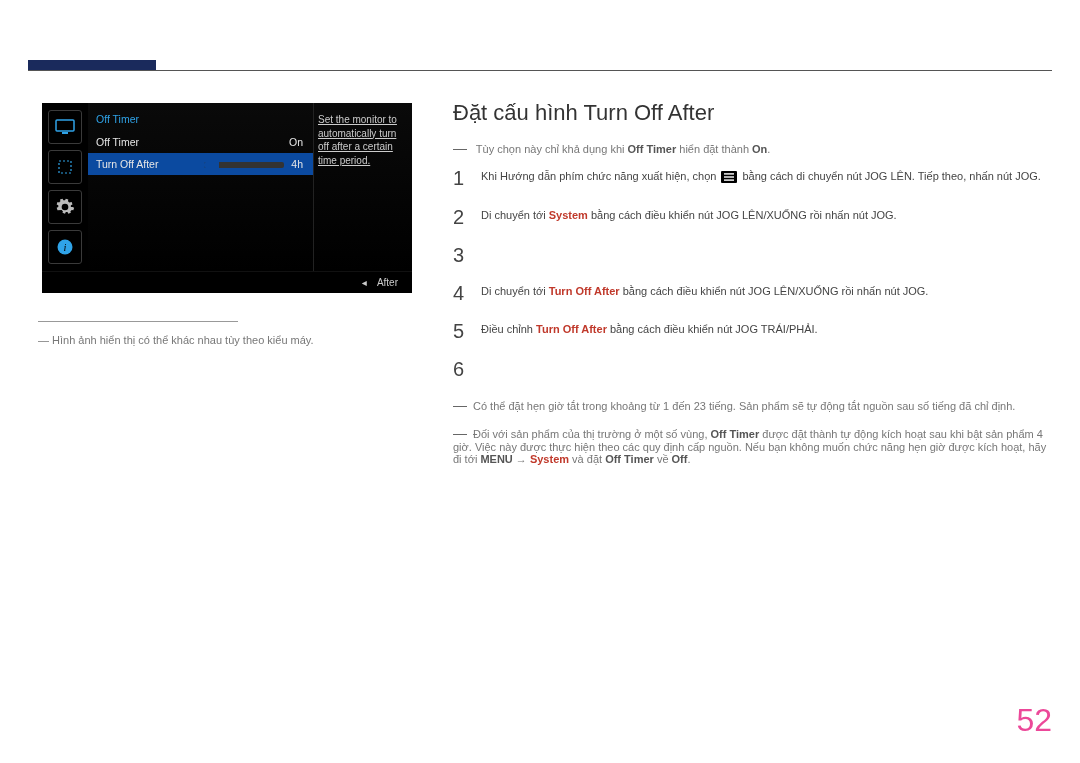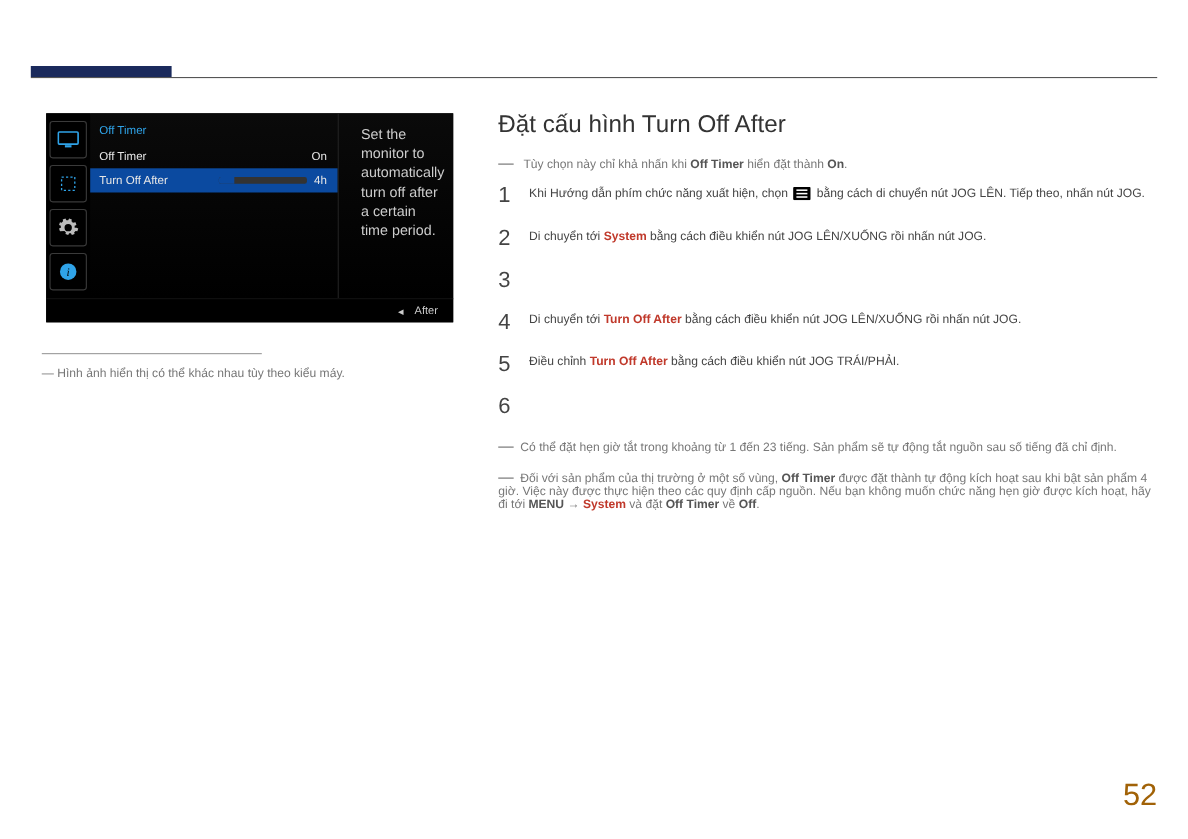--- a/index.html
+++ b/index.html
@@ -100,25 +100,26 @@
   }
   .osd-slider .fill {
     position: absolute;
     left: 0; top: 0; bottom: 0;
     width: 18%;
     background: #0b4aa0;
     border-radius: 2px 0 0 2px;
   }
   .osd-side {
     flex: 1;
-    padding: 10px 8px 4px 20px;
+    padding: 10px 8px 4px 4px;
     color: #ccc;
-    font-size: 13px;
+    font-size: 10px;
     line-height: 1.35;
     border-left: 1px solid #222;
+    text-decoration: underline;
   }
   .osd-footer {
     height: 22px;
     display: flex;
     justify-content: flex-end;
     align-items: center;
     gap: 10px;
     padding-right: 14px;
     color: #ccc;
     font-size: 10px;
@@ -188,22 +189,22 @@
   }
   .step-text .icon-inline {
     display: inline-block;
     vertical-align: -3px;
     margin: 0 2px;
   }
   .page-num {
     position: absolute;
     bottom: 24px;
     right: 28px;
-    font-size: 28px;
-    color: #a16207;
+    font-size: 32px;
+    color: #ec4899;
     font-weight: 300;
   }
 </style>
 </head>
 <body>
 
 <div class="top-bar"></div>
 <div class="top-rule"></div>
 
 <div class="osd">
@@ -257,21 +258,21 @@
 </div>
 
 <div class="left-divider"></div>
 <div class="left-note">―  Hình ảnh hiển thị có thể khác nhau tùy theo kiểu máy.</div>
 
 <div class="content">
   <h2 class="heading">Đặt cấu hình Turn Off After</h2>
 
   <div class="note-line">
     <span class="dash">―</span>
-    <span>Tùy chọn này chỉ khả nhấn khi </span><span class="strong">Off Timer</span><span> hiển đặt thành </span><span class="strong">On</span><span>.</span>
+    <span>Tùy chọn này chỉ khả dụng khi </span><span class="strong">Off Timer</span><span> hiển đặt thành </span><span class="strong">On</span><span>.</span>
   </div>
 
   <div class="steps" id="steps-container">
       <div class="step">
         <div class="step-num">1</div>
         <div class="step-text">Khi Hướng dẫn phím chức năng xuất hiện, chọn <span class="icon-inline"><svg width="16" height="12">
               <rect x="0" y="0" width="16" height="12" rx="1" fill="#000"></rect>
               <rect x="3" y="2.2" width="10" height="1.4" fill="#fff"></rect>
               <rect x="3" y="5.3" width="10" height="1.4" fill="#fff"></rect>
               <rect x="3" y="8.4" width="10" height="1.4" fill="#fff"></rect>

